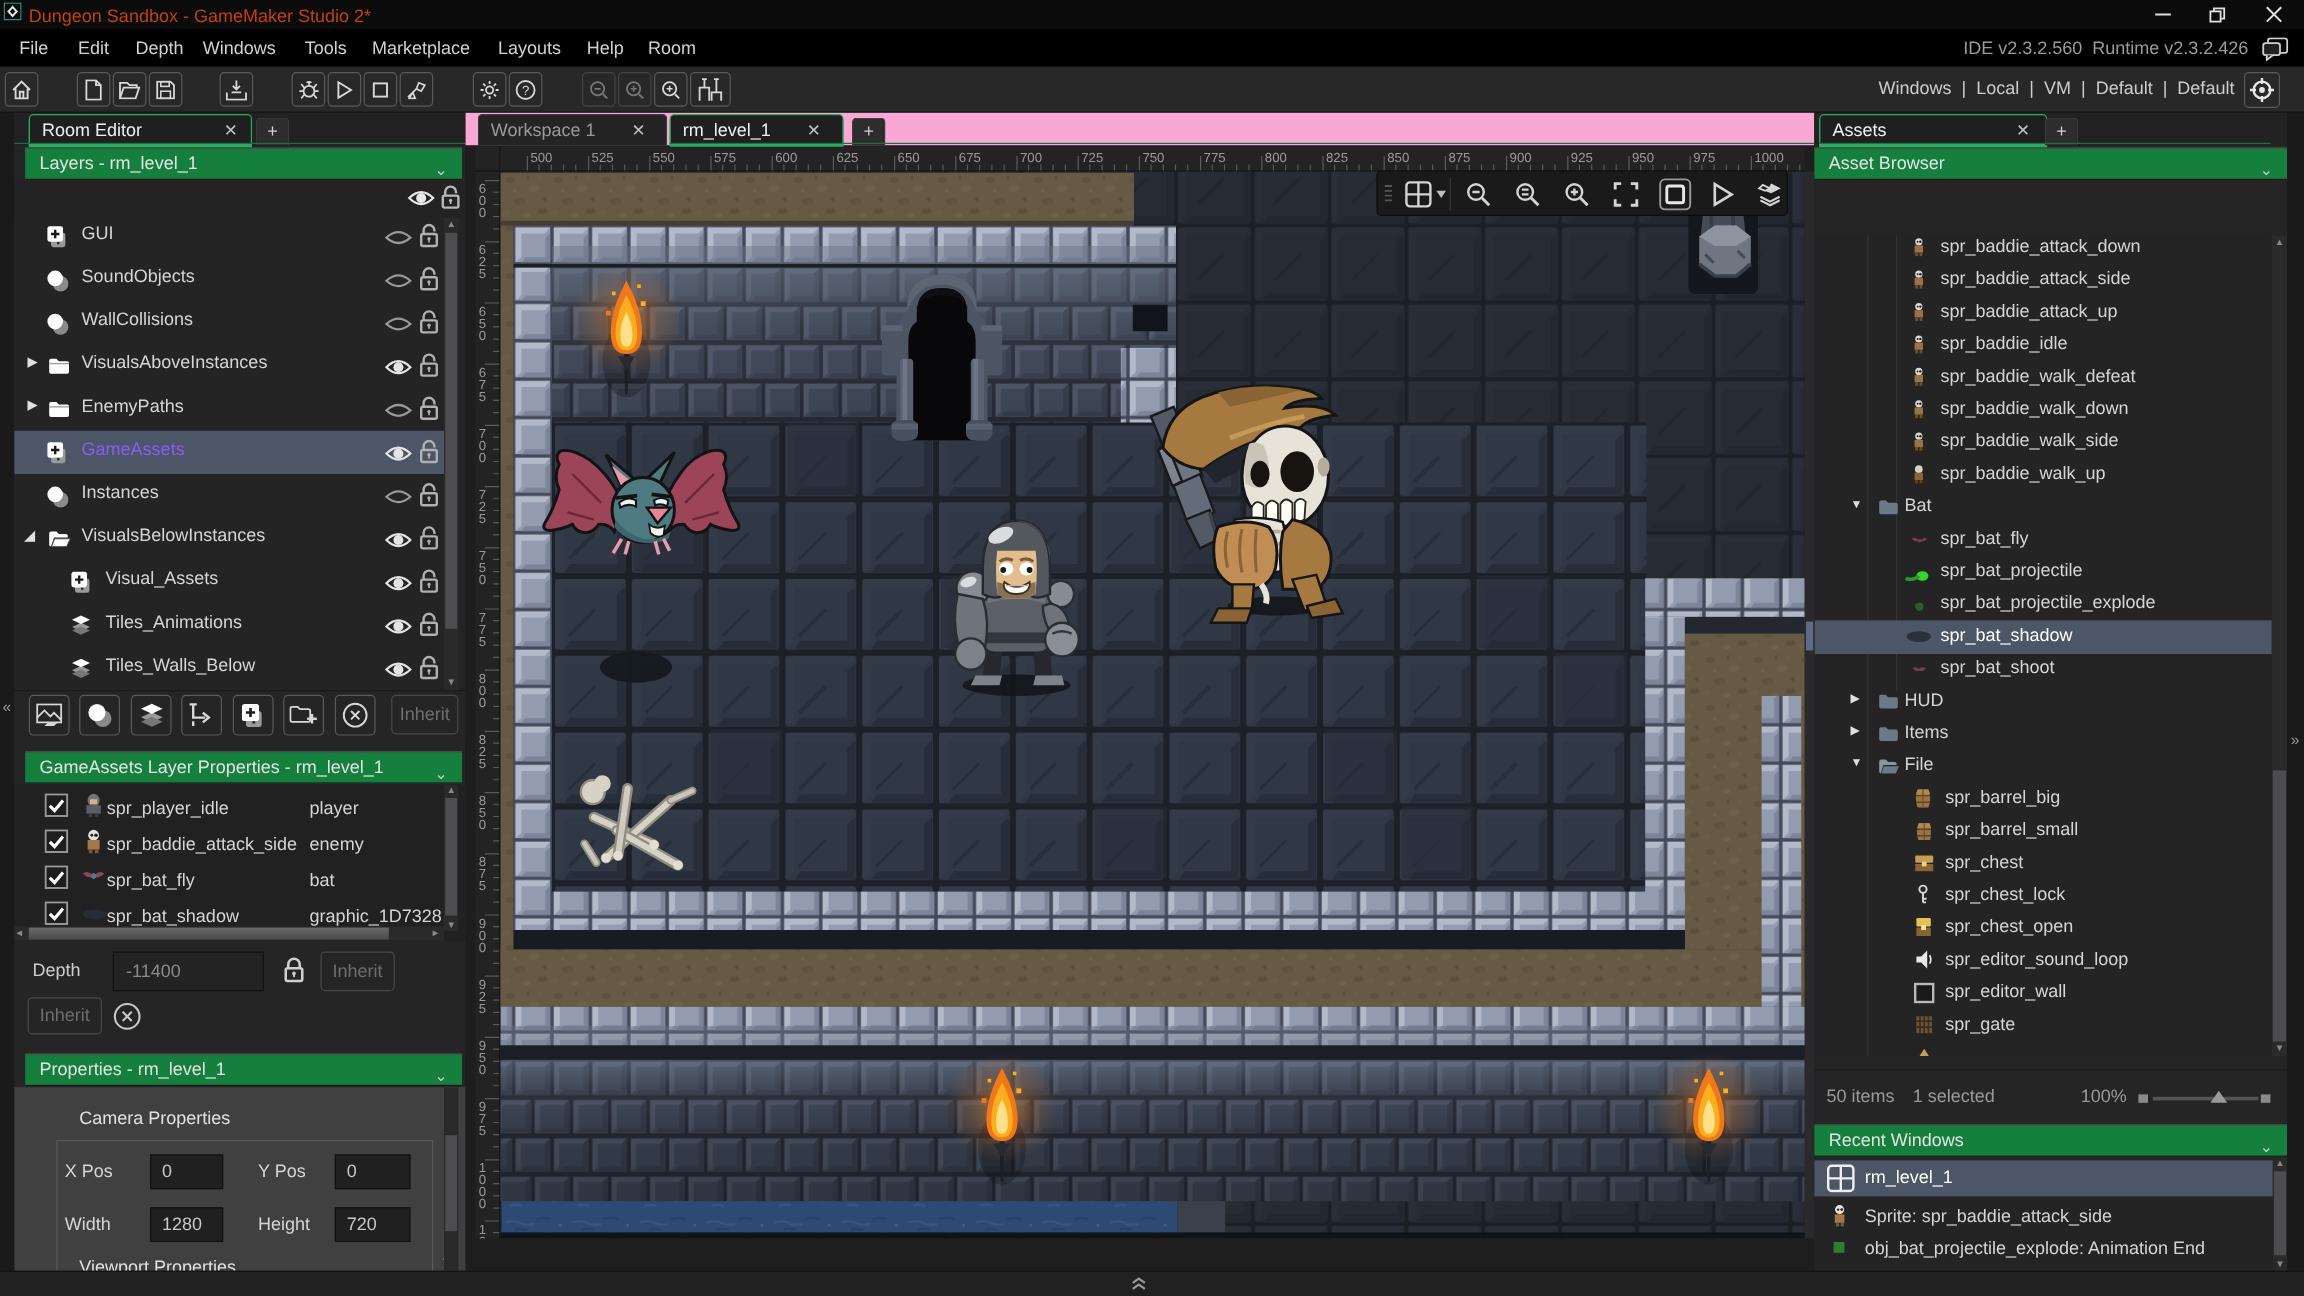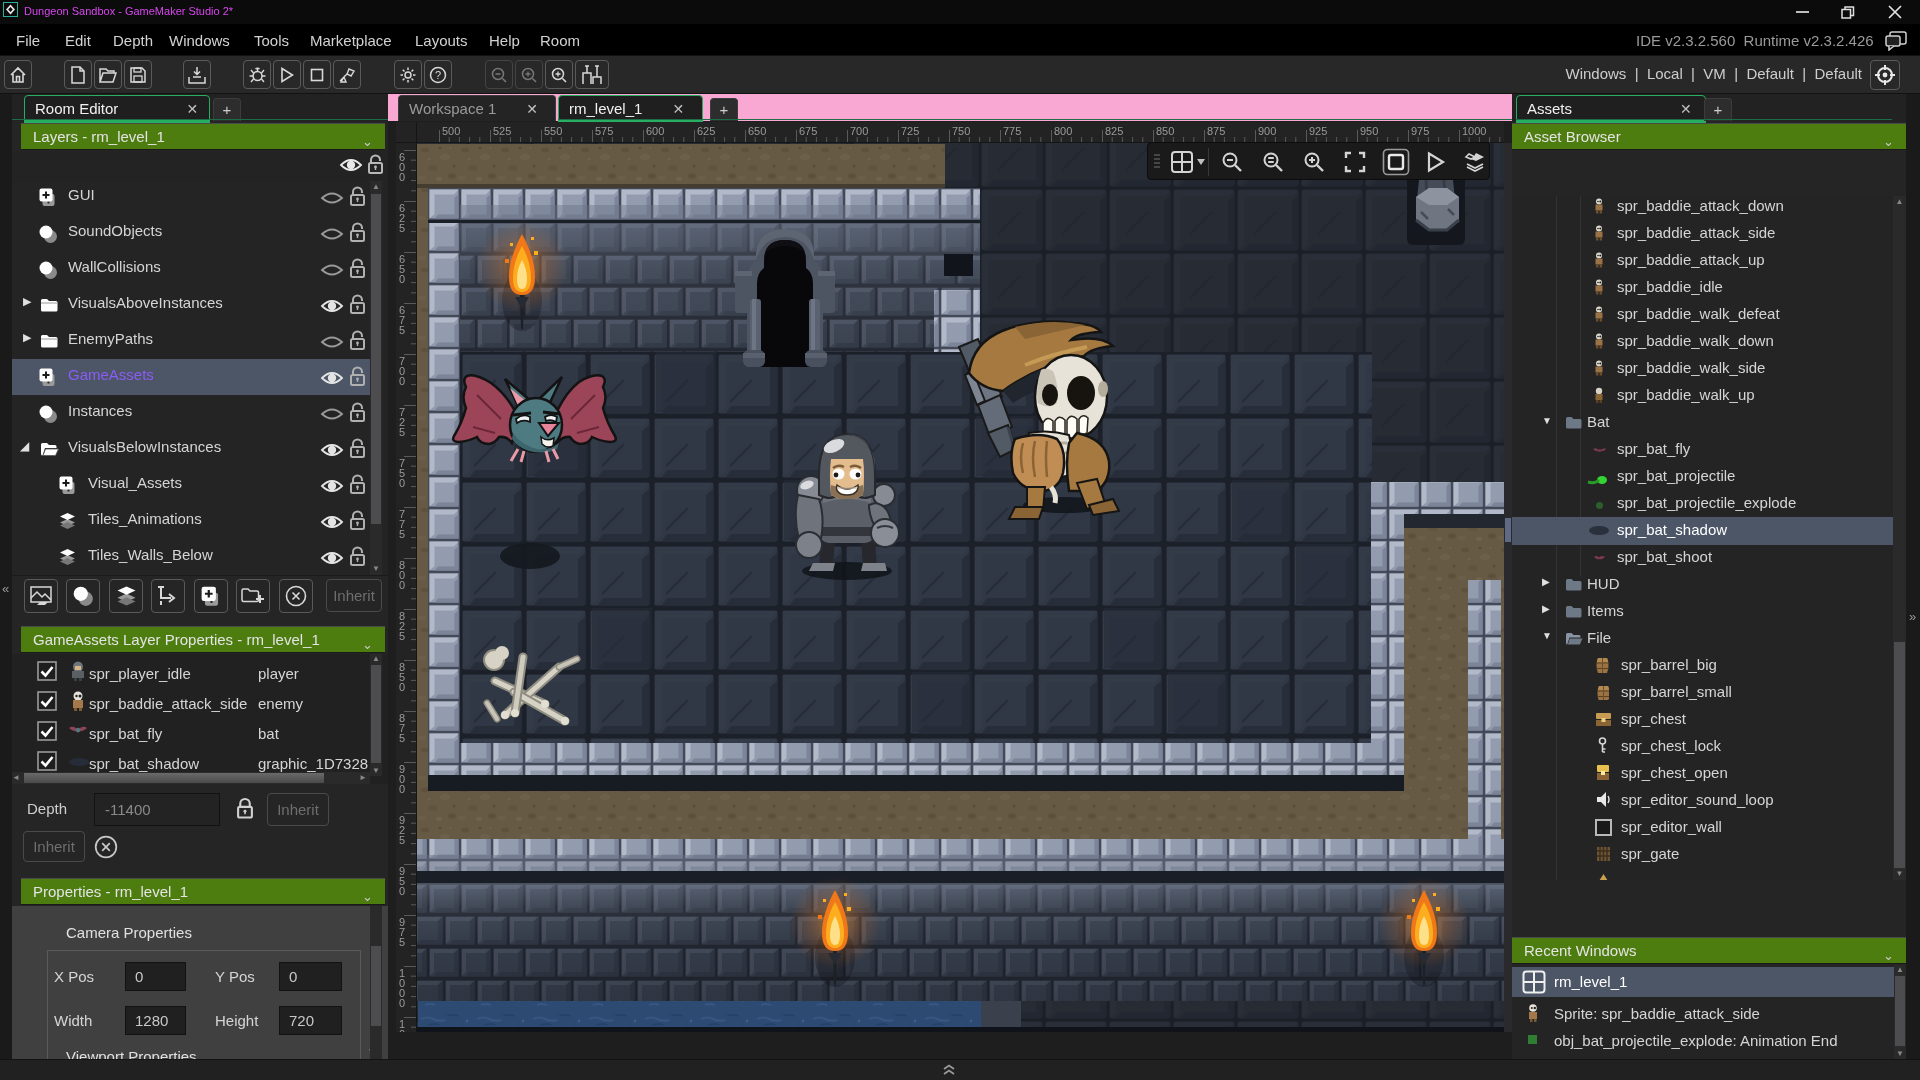--- a/index.html
+++ b/index.html
@@ -20,21 +20,21 @@
 #centerdiv { left:388px; top:94px; width:1124px; height:965px; background:#1e1e1e; }
 #rightpanel{ left:1512px; top:94px; width:394px; height:965px; background:#252526; }
 #rightstrip{ left:1906px; top:94px; width:14px; height:965px; background:#1a1a1a; color:#8a8a8a; }
 #bottomstrip{ left:0; top:1059px; width:1920px; height:21px; background:#212121; border-top:1px solid #131313;}
 .tab { position:absolute; top:1px; height:26px; background:#242424; border:1px solid #3c3c3c; border-bottom:none;
   border-radius:4px 4px 0 0; color:#9a9a9a; font-size:15px; line-height:25px; padding:0 10px; }
 .tab.active { background:#1f1f1f; border:1px solid #27ae60; color:#f0f0f0; box-shadow:0 2px 0 #27ae60; }
 .tab .x { margin-left:14px; color:#c0c0c0; font-size:14px; }
 .ptab { position:absolute; top:4px; width:28px; height:23px; background:#2d2d2d; border:1px solid #3c3c3c; border-bottom:none;
   border-radius:4px 4px 0 0; color:#cfcfcf; text-align:center; font-size:15px; line-height:21px; }
-.sechdr { position:absolute; left:0; width:100%; height:27px; background:#4d7c0f; border-top:1px solid #4a4a4a;
+.sechdr { position:absolute; left:0; width:100%; height:27px; background:#15803d; border-top:1px solid #4a4a4a;
   border-bottom:1px solid #1a1a1a; color:#e4e4e4; font-size:15px; line-height:26px; padding-left:12px; }
 .sechdr .chev { position:absolute; right:12px; top:5px; color:#cccccc; font-size:13px; }
 .row { position:absolute; color:#d5d5d5; font-size:15px; }
 </style>
 </head>
 <body>
 <svg width="0" height="0" style="position:absolute">
   <defs>
     <g id="i-asset">
       <rect x="4.5" y="7" width="12" height="12" rx="2" fill="#9a9a9a"></rect>
@@ -106,21 +106,21 @@
   </defs>
 </svg>
 <div id="stage">
 
   <div class="abs" id="titlebar">
     <svg class="abs" style="left:3px;top:2px" width="15" height="15" viewBox="0 0 15 15">
       <rect x="0.5" y="0.5" width="14" height="14" fill="#0a0a0a" stroke="#29b09d"></rect>
       <path d="M7.5 2.5 L12 7.5 L7.5 12.5 L3 7.5 Z" fill="#e8e8e8"></path>
       <path d="M7.5 5 L9.8 7.5 L7.5 10 L5.2 7.5 Z" fill="#0a0a0a"></path>
     </svg>
-    <div class="abs" style="left:24px;top:5px;font-size:11px;color:#d946ef">Dungeon Sandbox - GameMaker Studio 2*</div>
+    <div class="abs" style="left:24px;top:5px;font-size:15px;color:#c2410c">Dungeon Sandbox - GameMaker Studio 2*</div>
     <svg class="abs" style="left:1790px;top:0" width="120" height="24" viewBox="0 0 120 24">
       <path d="M6 12 h13" stroke="#e0e0e0" stroke-width="1.7"></path>
       <rect x="55" y="7" width="8.5" height="8.5" fill="none" stroke="#e0e0e0" stroke-width="1.5"></rect>
       <rect x="52" y="9.5" width="8.5" height="8.5" fill="#0b0b0c" stroke="#e0e0e0" stroke-width="1.5"></rect>
       <path d="M99 6 L111 18 M111 6 L99 18" stroke="#e0e0e0" stroke-width="1.7"></path>
     </svg>
   </div>
 
   <div class="abs" id="menubar">
     <div class="menuitem" style="left:16px">File</div>
@@ -1047,20 +1047,29 @@
           <path d="M2 8 L6.5 1 L11 8 Z" fill="#c8a050"></path>
         </svg>
 
       <div class="abs" style="left:381px;top:0;width:13px;height:684px;background:#2a2a2b">
         <div class="abs" style="left:0;top:0;width:13px;height:12px;color:#888;font-size:8px;text-align:center;line-height:12px">▲</div>
         <div class="abs" style="left:1px;top:446px;width:11px;height:226px;background:#4d4d4f"></div>
         <div class="abs" style="left:0;bottom:0;width:13px;height:12px;color:#888;font-size:8px;text-align:center;line-height:12px">▼</div>
       </div>
     </div>
 
+    <div class="abs" style="left:0;top:797px;width:394px;height:45px;background:#252526;border-top:1px solid #1a1a1a;color:#9a9a9a;font-size:15px">
+      <div class="abs" style="left:10px;top:13px">50 items</div>
+      <div class="abs" style="left:82px;top:13px">1 selected</div>
+      <div class="abs" style="left:222px;top:13px">100%</div>
+      <div class="abs" style="left:270px;top:20px;width:8px;height:7px;background:#8a8a8a"></div>
+      <div class="abs" style="left:282px;top:22px;width:88px;height:3px;background:#555"></div>
+      <div class="abs" style="left:330px;top:17px;width:0;height:0;border-left:7px solid transparent;border-right:7px solid transparent;border-bottom:10px solid #9a9a9a"></div>
+      <div class="abs" style="left:372px;top:20px;width:8px;height:7px;background:#8a8a8a"></div>
+    </div>
     <div class="sechdr" style="top:843px">Recent Windows<span class="chev">⌄</span></div>
 
     <div class="abs" style="left:0;top:871px;width:394px;height:94px;background:#242425">
       <div class="abs" style="left:0;top:2px;width:382px;height:30px;background:#4c5666"></div>
       <svg class="abs" style="left:10px;top:5px" width="24" height="24" viewBox="0 0 24 24">
           <rect x="1.5" y="1.5" width="21" height="21" rx="3" fill="none" stroke="#f0f0f0" stroke-width="2"></rect>
           <path d="M12 1.5 V22.5 M1.5 12 H22.5" stroke="#f0f0f0" stroke-width="2"></path>
         </svg>
       <div class="row" style="left:42px;top:8px;color:#fff">rm_level_1</div>
       <svg class="abs" style="left:12px;top:38px" width="18" height="20" viewBox="0 0 18 20">

